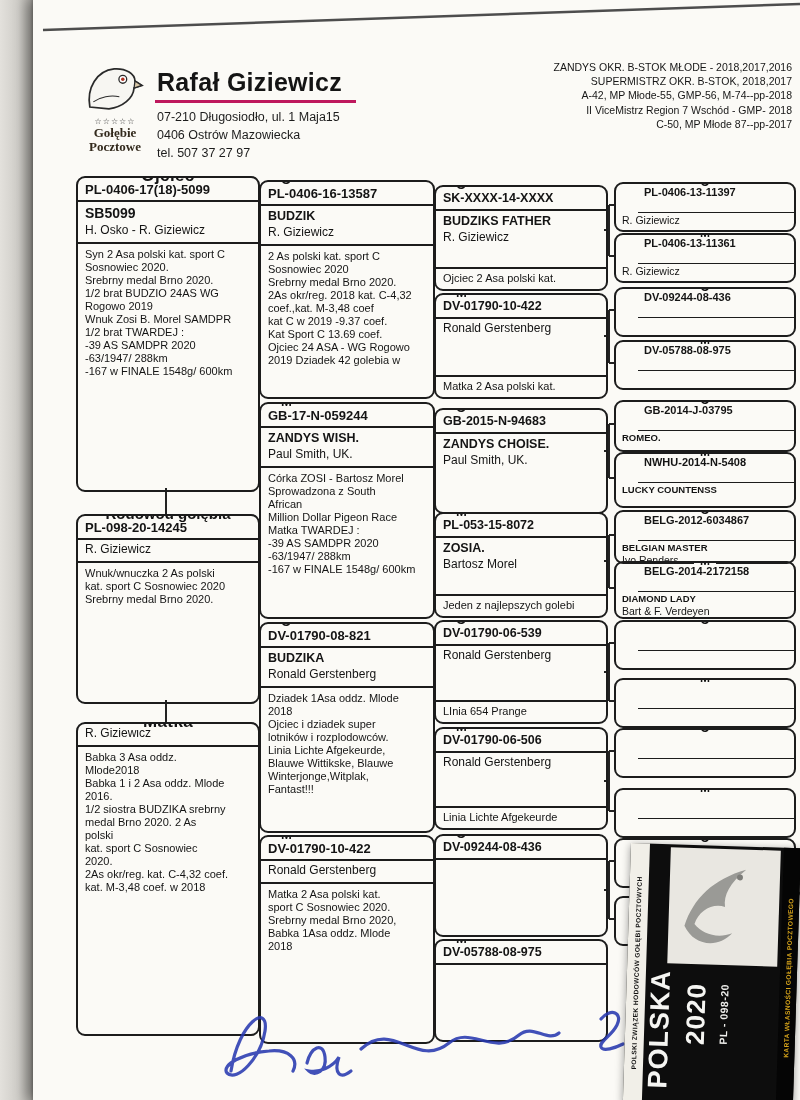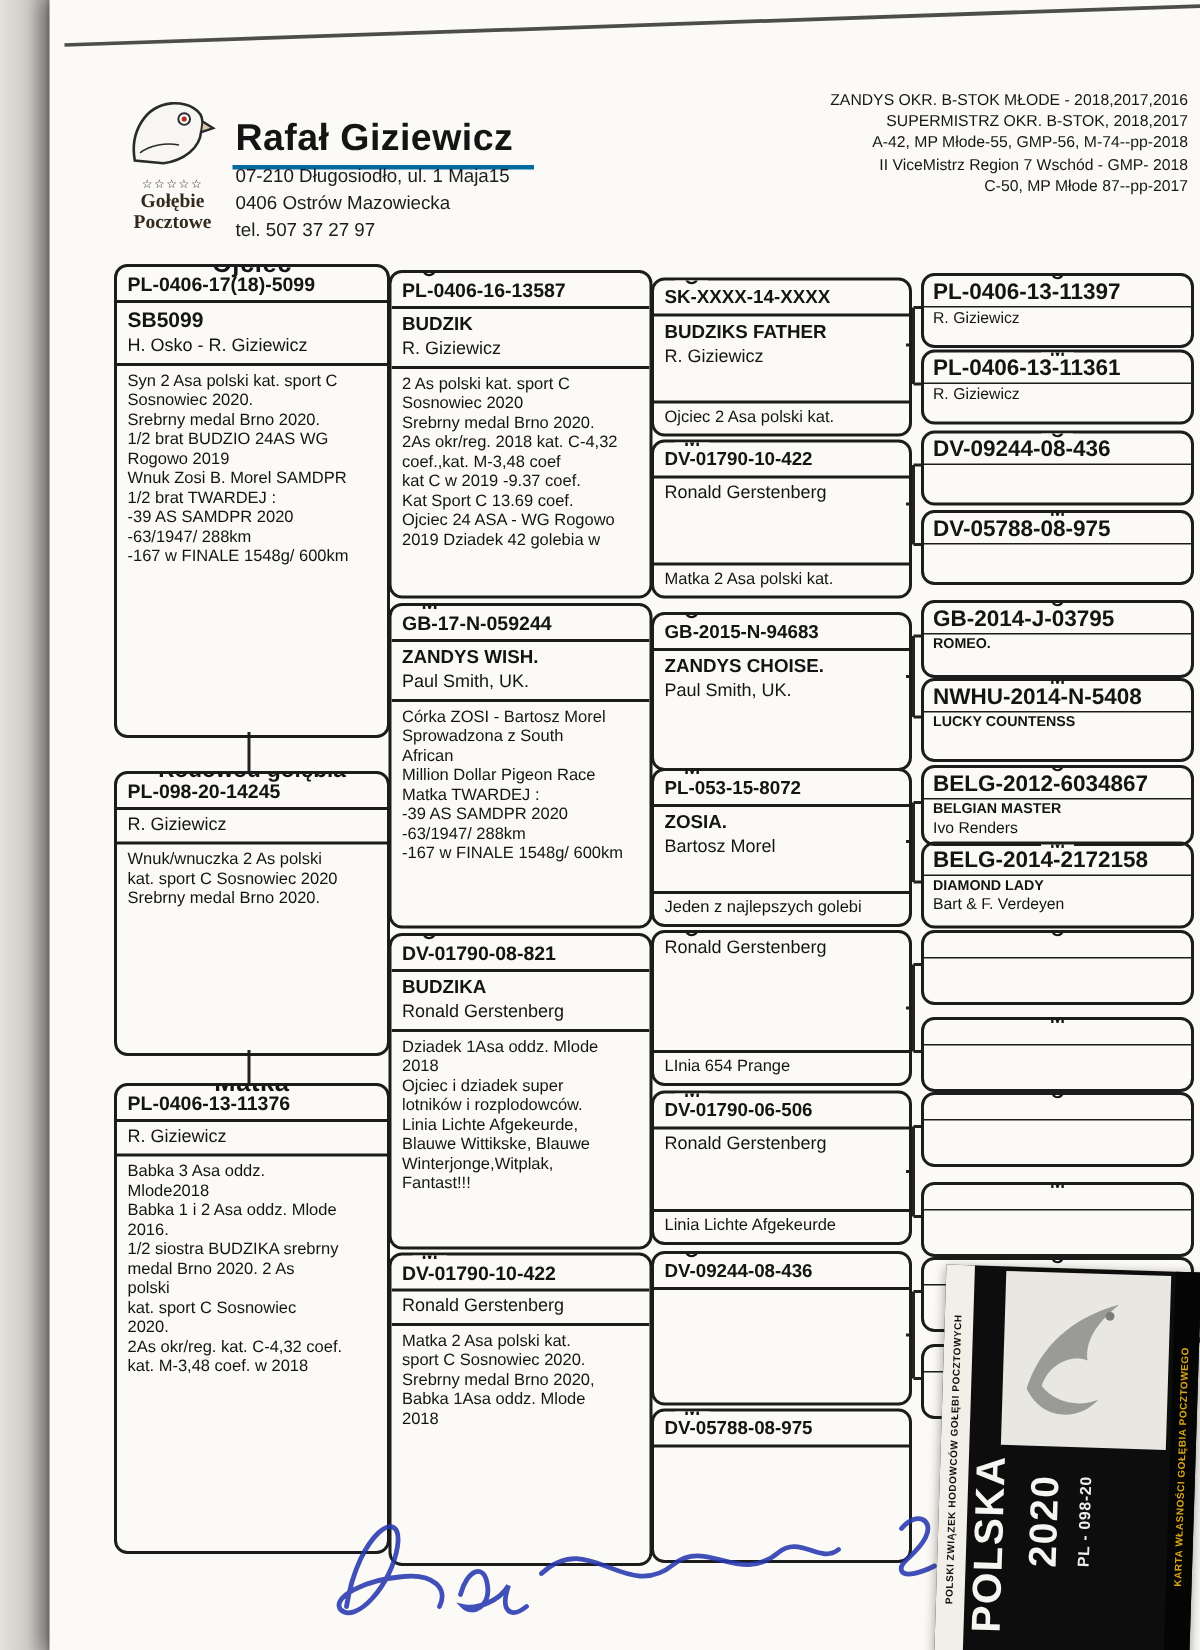--- a/index.html
+++ b/index.html
@@ -7,22 +7,22 @@
          background:linear-gradient(90deg,#e3e1dc 0,#cfcdc8 18px,#aeaca7 30px,#8d8b86 33px,#8d8b86 34px);
          font-family:"Liberation Sans",sans-serif;color:#141414;}
   .paper{position:absolute;left:33px;top:0;width:767px;height:1100px;background:#fbfaf6;
          box-shadow:-6px 0 12px rgba(0,0,0,.35);}
   svg.lines{position:absolute;left:0;top:0;width:767px;height:1100px;pointer-events:none;}
 
   
   .logo{position:absolute;left:44px;top:62px;width:76px;text-align:center;}
   .logo-stars{font-size:8px;letter-spacing:1px;color:#2c2c2c;line-height:1;}
   .logo-t{font-size:13px;font-weight:bold;font-family:"Liberation Serif",serif;color:#332a1d;line-height:1.1;}
-  .hdr-name{position:absolute;left:122px;top:78px;font-size:25px;font-weight:bold;
-            border-bottom:3px solid #0369a1;padding:0 14px 3px 2px;letter-spacing:.3px;}
+  .hdr-name{position:absolute;left:122px;top:68px;font-size:25px;font-weight:bold;
+            border-bottom:3px solid #be185d;padding:0 14px 3px 2px;letter-spacing:.3px;}
   .hdr-addr{position:absolute;left:124px;top:108px;font-size:12.5px;line-height:1.45;color:#1c1c1c;}
   .hdr-ach{position:absolute;right:8px;top:60px;text-align:right;font-size:10.5px;line-height:1.35;color:#161616;}
 
   
   .pbox{position:absolute;border:2px solid #1c1c1c;border-radius:9px;overflow:hidden;}
   .c1{left:43px;width:180px}
   .c2{left:226px;width:172px}
   .c3{left:401px;width:170px}
   .c4{left:581px;width:178px}
   .legend{position:absolute;top:-9px;left:14px;background:#fbfaf6;padding:0 6px;font-weight:bold;
@@ -32,21 +32,21 @@
   .legend.t2{font-size:15px;top:-10px;white-space:nowrap;}
   .legend.s{font-size:12px;top:-8px;}
   .ring{font-weight:bold;font-size:13px;padding:4px 7px 3px;border-bottom:2px solid #1c1c1c;min-height:15px;}
   .ring2{font-weight:bold;font-size:14px;padding:3px 7px 0;}
   .pname{font-weight:bold;font-size:12.5px;padding:3px 7px 0;}
   .owner{font-size:12px;padding:2px 7px 5px;}
   .desc{font-size:11px;font-weight:normal;line-height:1.18;padding:4px 7px;white-space:pre-line;
         border-top:2px solid #1c1c1c;}
   .g3 .ring{font-size:12.5px;}
   .desc.abs{position:absolute;left:0;right:0;bottom:0;padding:3px 7px 4px;}
-  .g4 .ring{font-size:15px;padding:2px 6px 1px;border-bottom:1.5px solid #1c1c1c;min-height:13px;}
+  .g4 .ring{font-size:11px;padding:2px 6px 13px;border-bottom:1.5px solid #1c1c1c;min-height:13px;margin-left:22px;}
   .g4 .pname{font-size:9.5px;padding:1px 6px 0;}
   .g4 .owner{font-size:10.5px;padding:1px 6px 2px;}
 
   
   .stamp{position:absolute;left:598px;top:843px;width:170px;height:260px;background:#0d0d0d;
          transform:rotate(1.8deg);transform-origin:top left;z-index:6;box-shadow:0 2px 8px rgba(0,0,0,.4);}
   .vtext{writing-mode:vertical-rl;transform:rotate(180deg);white-space:nowrap;display:block;}
   .stamp-left{position:absolute;left:0;top:0;bottom:0;width:19px;background:#f1efe8;
               display:flex;align-items:center;justify-content:center;}
   .stamp-left .vtext{font-size:6.6px;font-weight:bold;color:#111;letter-spacing:.4px;}
@@ -152,21 +152,20 @@
     <span class="legend c t2">Rodowód gołębia</span>
     <div class="ring">PL-098-20-14245</div>
     <div class="owner">R. Giziewicz</div>
     <div class="desc">Wnuk/wnuczka 2 As polski
 kat. sport C Sosnowiec 2020
 Srebrny medal Brno 2020.</div>
   </div>
 
   <div class="pbox c1" style="top:722px;height:310px">
     <span class="legend c t">Matka</span>
-    <div class="ring">PL-0406-13-11376</div>
     <div class="owner">R. Giziewicz</div>
     <div class="desc">Babka 3 Asa oddz.
 Mlode2018
 Babka 1 i 2 Asa oddz. Mlode
 2016.
 1/2 siostra BUDZIKA srebrny
 medal Brno 2020.  2 As
 polski
 kat. sport C Sosnowiec
 2020.
@@ -249,20 +248,21 @@
   </div>
   <div class="pbox c3 g3" style="top:512px;height:102px">
     <span class="legend">M</span>
     <div class="ring">PL-053-15-8072</div>
     <div class="pname">ZOSIA.</div>
     <div class="owner">Bartosz Morel</div>
     <div class="desc abs">Jeden z najlepszych golebi</div>
   </div>
   <div class="pbox c3 g3" style="top:620px;height:100px">
     <span class="legend">O</span>
+    <div class="ring">DV-01790-06-539</div>
     <div class="owner">Ronald Gerstenberg</div>
     <div class="desc abs">LInia 654 Prange</div>
   </div>
   <div class="pbox c3 g3" style="top:727px;height:99px">
     <span class="legend">M</span>
     <div class="ring">DV-01790-06-506</div>
     <div class="owner">Ronald Gerstenberg</div>
     <div class="desc abs">Linia Lichte Afgekeurde</div>
   </div>
   <div class="pbox c3 g3" style="top:834px;height:99px">

